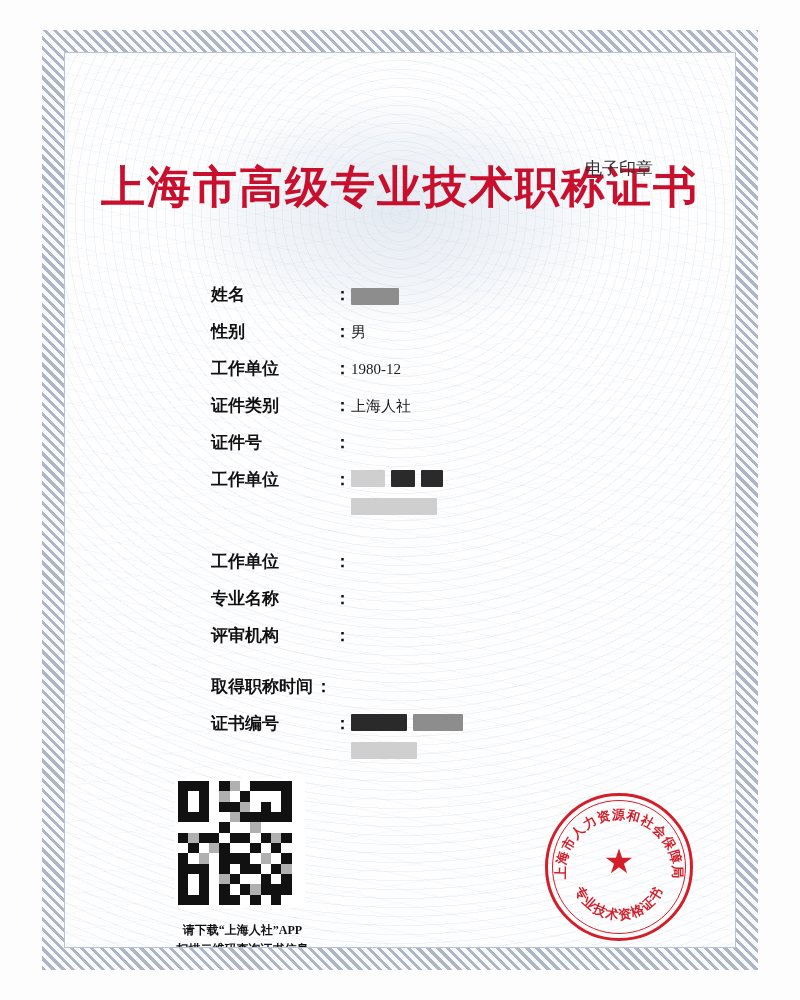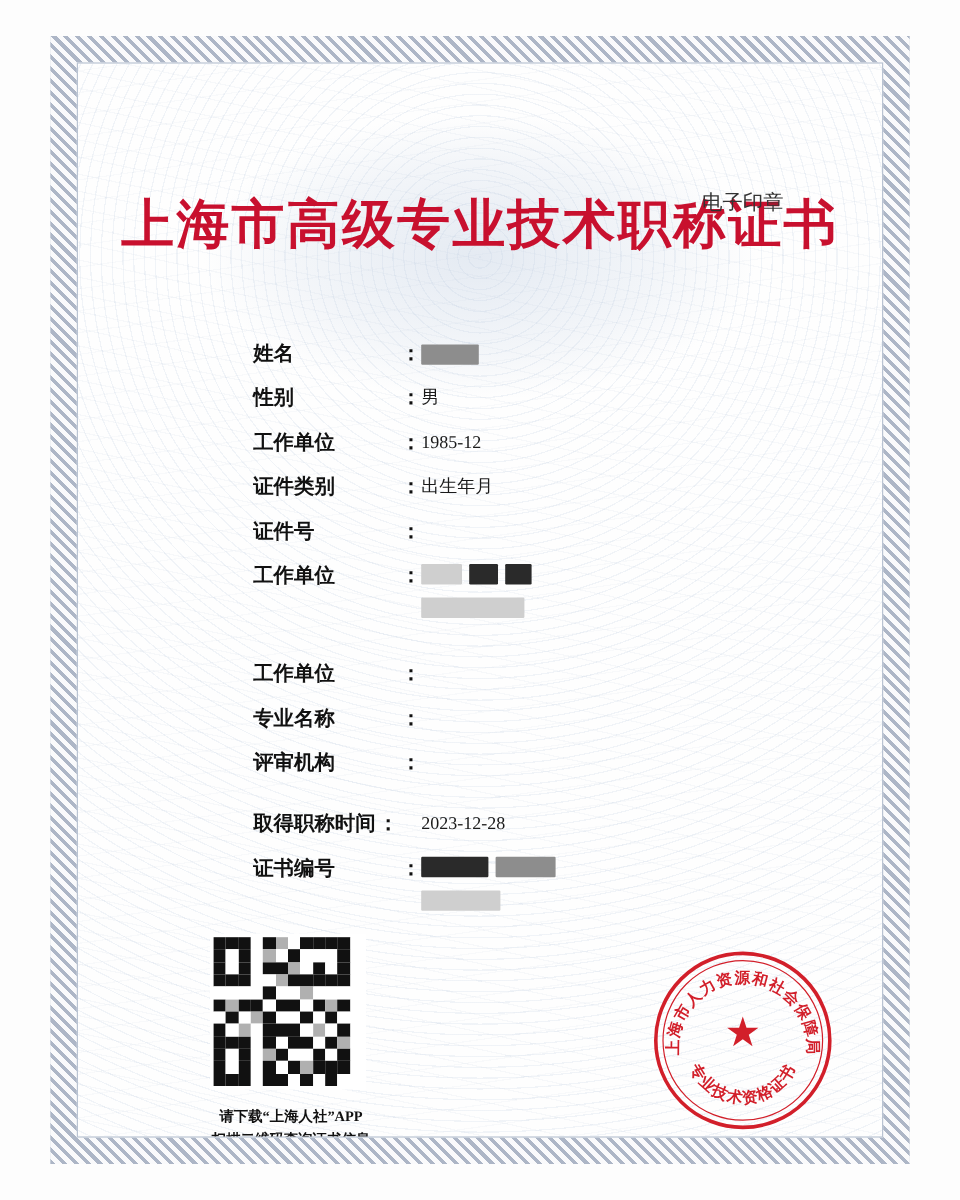--- a/index.html
+++ b/index.html
@@ -248,29 +248,29 @@
                 <span class="fcolon">：</span>
             </div>
             <div class="fvalue">男</div>
           </div>
 
           <div class="frow">
             <div class="flabel">
               <span>工作单位</span>
                 <span class="fcolon">：</span>
             </div>
-            <div class="fvalue">1985-12</div>
+            <div class="fvalue">1980-12</div>
           </div>
 
           <div class="frow">
             <div class="flabel">
               <span>证件类别</span>
                 <span class="fcolon">：</span>
             </div>
-            <div class="fvalue">出生年月</div>
+            <div class="fvalue">上海人社</div>
           </div>
 
           <div class="frow">
             <div class="flabel">
               <span>证件号</span>
                 <span class="fcolon">：</span>
             </div>
           </div>
 
           <div class="frow">
@@ -313,21 +313,20 @@
             </div>
           </div>
 
           <div class="gap-md"></div>
 
           <div class="frow">
             <div class="flabel tight">
               <span>取得职称时间</span>
                 <span class="fcolon">：</span>
             </div>
-            <div class="fvalue">2023-12-28</div>
           </div>
 
           <div class="frow">
             <div class="flabel">
               <span>证书编号</span>
                 <span class="fcolon">：</span>
             </div>
             <div class="fvalue">
               <span class="redact-row">
                 <span class="redact dark" style="width:56px;"></span>

